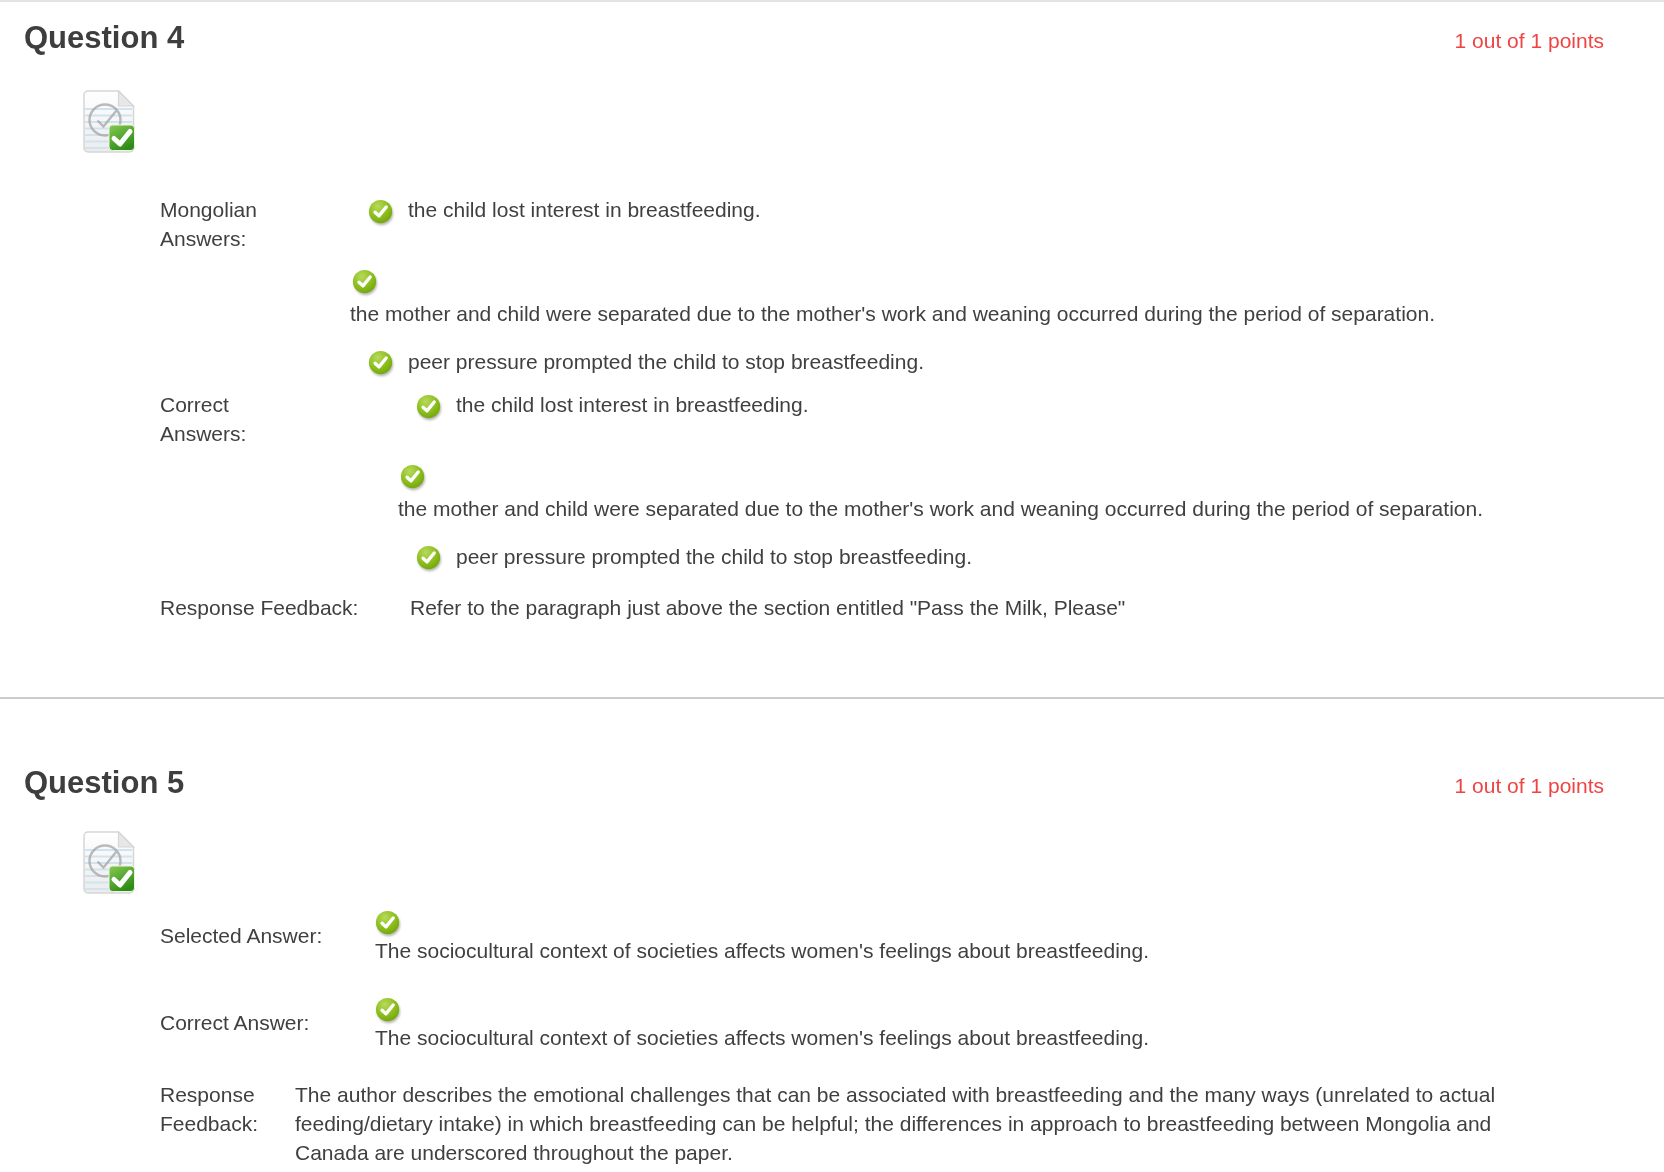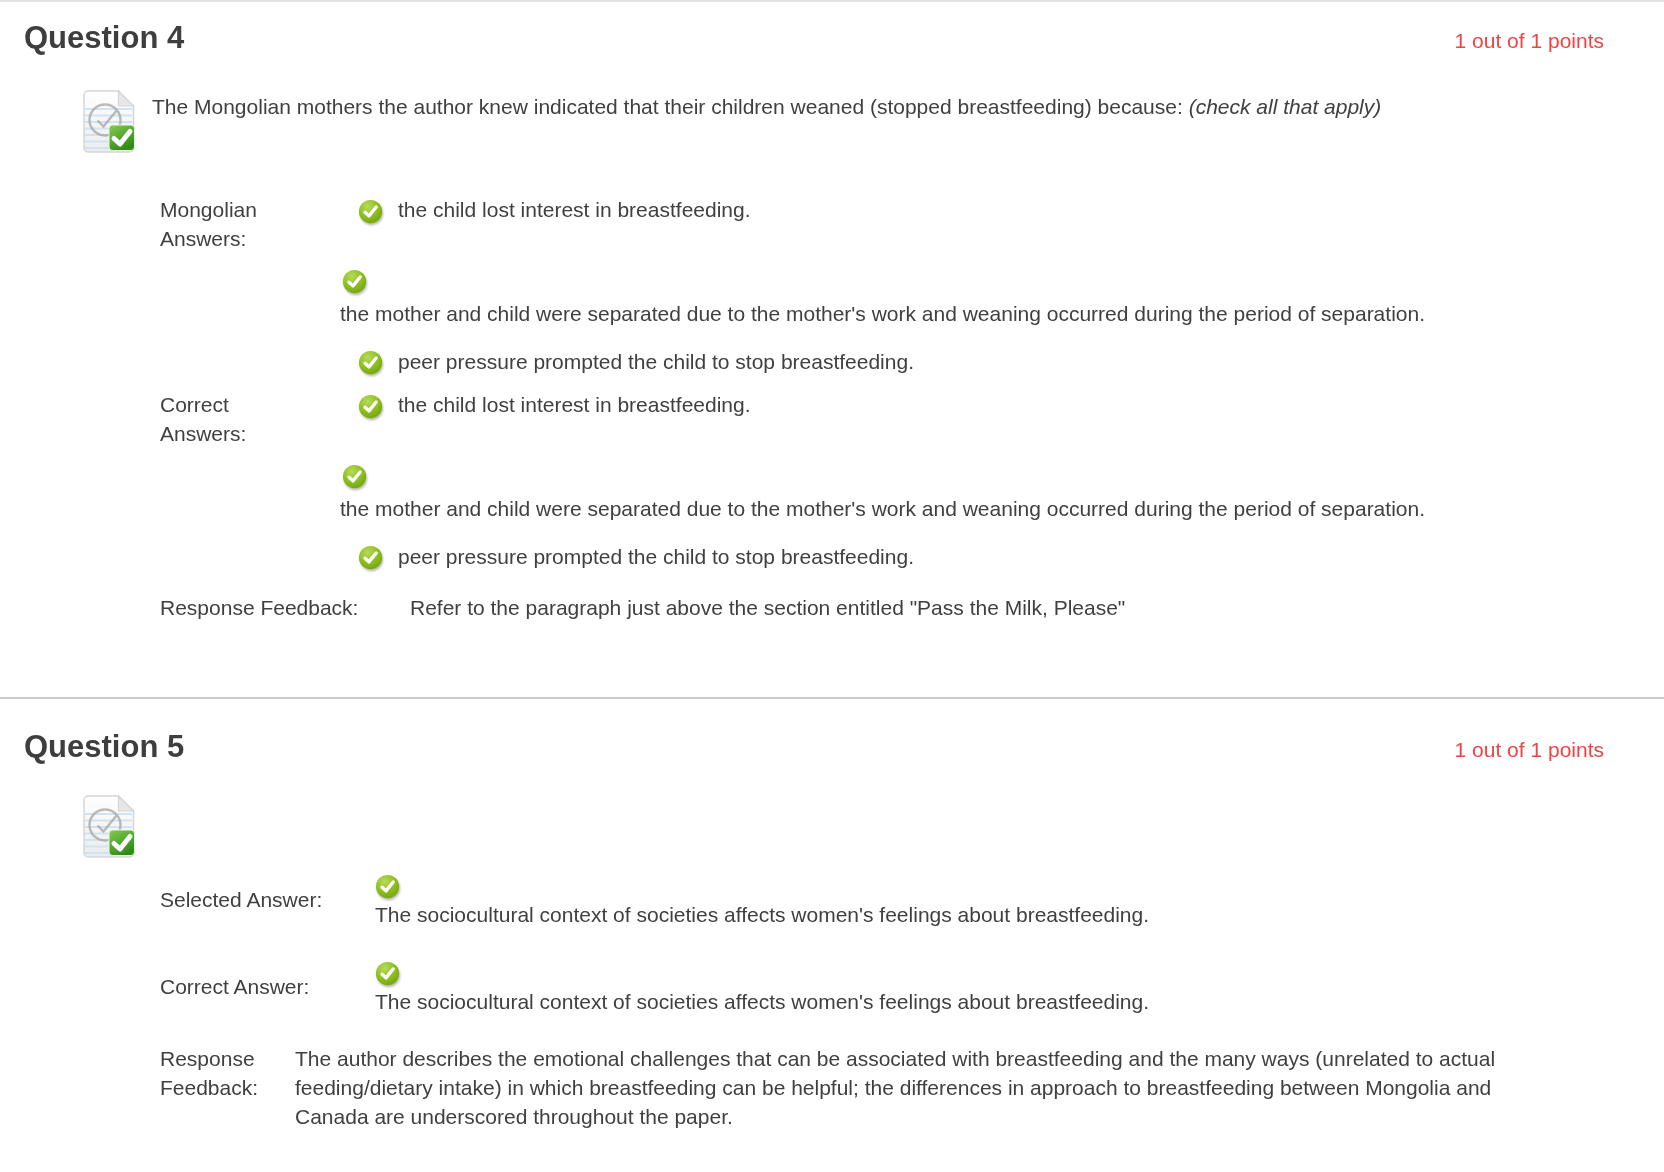--- a/index.html
+++ b/index.html
@@ -15,40 +15,40 @@
   .q-title { margin:0; font-size:31px; line-height:36px; font-weight:bold; color:#3e3e3e; }
   .q-points { font-size:21px; color:#ef4444; }
 
   .q-body { display:flex; margin:34px 0 0 56px; }
   .q-icon { width:57px; height:63px; flex-shrink:0; margin-right:15px; }
   .q-text { padding-top:2px; max-width:1330px; }
   .q-text em { font-style:italic; }
 
   .answers-area { margin-left:136px; margin-top:42px; }
   .a-row { display:flex; }
-  .a-row.correct { margin-top:14px; }
+  .a-row.correct { margin-top:14px;gap:48px; }
   .a-label { width:112px; margin-right:68px; flex-shrink:0; }
-  .a-col { flex:1; min-width:0; }
+  .a-col { flex:1; min-width:0;margin-left:10px; }
 
   .check { width:26px; height:26px; flex-shrink:0; filter:drop-shadow(1px 2px 1px rgba(0,0,0,0.28)); }
   .ans-line { display:flex; align-items:flex-start; padding-left:18px; }
   .ans-line .check { margin-top:4px; margin-right:14px; }
   .ans-line.third { margin-top:18px;align-items:flex-end; }
   .ans-wrap { margin-top:44px; }
   .ans-wrap .check { margin-left:2px; display:block; }
   .ans-wrap-text { margin-top:4px; max-width:1165px; }
 
   .rf-row { display:flex; margin-top:22px; }
   .rf-label { width:250px; flex-shrink:0; }
   .rf-text { flex:1; }
 
   .q4-bottom { height:75px; }
   .divider { border:none; border-top:2px solid #cccccc; margin:0; }
 
-  .q5 .q-header { padding-top:30px; }
+  .q5 .q-header { padding-top:66px; }
   .q5 .q-body { margin-top:30px; }
   .q5-answers { margin-left:136px; margin-top:12px; }
   .q5-row { display:flex; margin-bottom:28px;align-items:center; }
   .q5-label { width:215px; flex-shrink:0; }
   .q5-ans { display:flex; align-items:flex-start;flex-direction:column; }
   .q5-ans .check { margin-top:4px; margin-right:14px; }
   .q5-rf { display:flex; margin-top:26px; }
   .q5-rf-label { width:135px; flex-shrink:0; }
   .q5-rf-text { max-width:1215px; }
   .q5-bottom { height:30px; }
@@ -102,24 +102,20 @@
   <section class="qsec">
     <div class="q-header">
       <h2 class="q-title">Question 4</h2>
       <div class="q-points">1 out of 1 points</div>
     </div>
 
     <div class="q-body">
       <svg class="q-icon">
           <use href="#doc-check"></use>
         </svg>
-      <div class="q-text">
-        <span>The Mongolian mothers the author knew indicated that their children weaned (stopped breastfeeding) because:</span>
-        <em>(check all that apply)</em>
-      </div>
     </div>
 
     <div class="answers-area">
 
       <div class="a-row">
         <div class="a-label">Mongolian Answers:</div>
         <div class="a-col">
           <div class="ans-line">
             <svg class="check">
                 <use href="#check-circle"></use>

